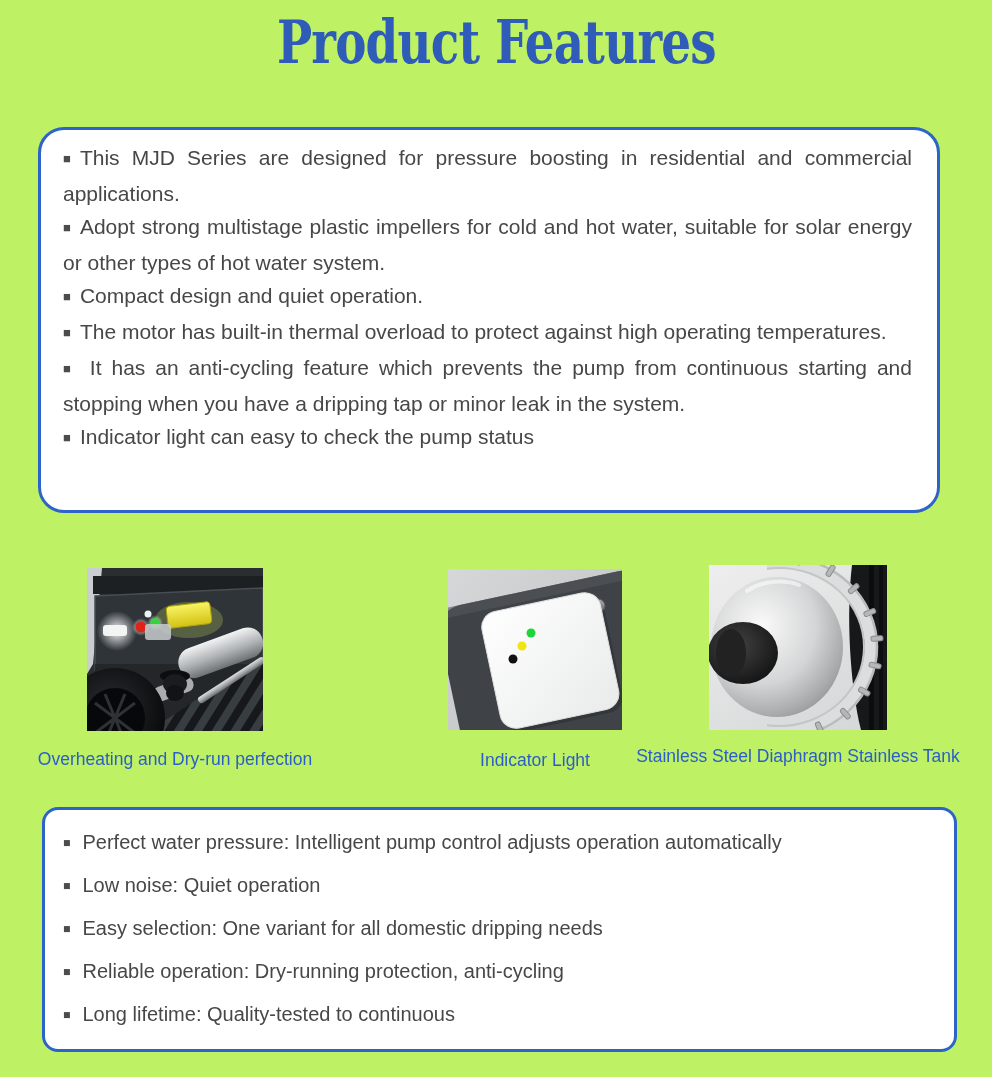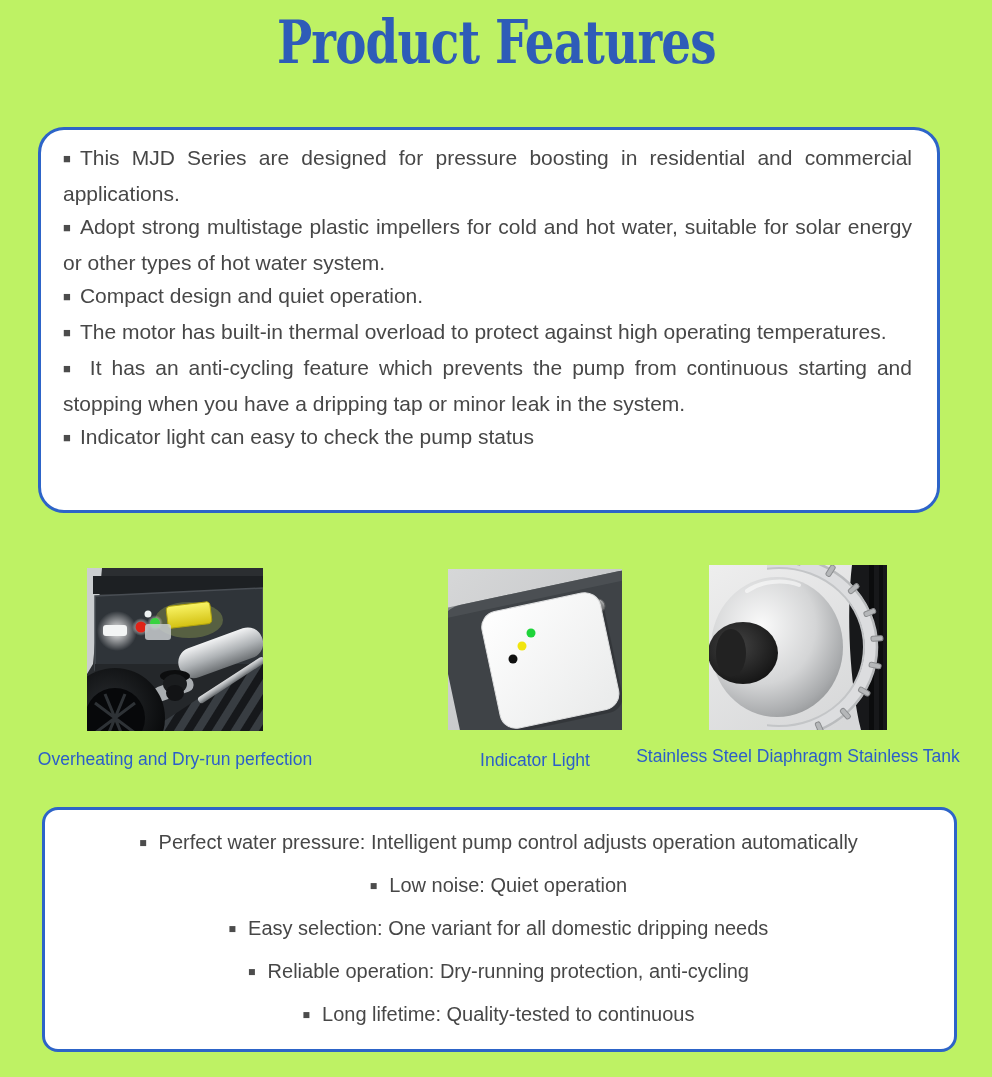--- a/index.html
+++ b/index.html
@@ -8,21 +8,21 @@
   
   .title-wrap{position:absolute;top:8px;left:0;width:992px;text-align:center;}
   .title{display:inline-block;margin:0;font-family:"DejaVu Serif","Liberation Serif",serif;
          font-weight:bold;font-size:60px;line-height:68px;letter-spacing:-1px;
          color:#2e5cb8;transform:scaleX(0.78);transform-origin:center;}
   
   .box{position:absolute;border:3px solid #2d64c8;background:#ffffff;box-sizing:border-box;}
   .box1{left:38px;top:127px;width:902px;height:386px;border-radius:26px;padding:11px 25px 0 22px;}
   .box2{left:42px;top:807px;width:915px;height:245px;border-radius:16px;padding:12px 20px 0 18px;}
   .box1 p{margin:0;font-size:21px;line-height:33px;color:#474747;text-align:justify;}
-  .box2 .row{margin:0;font-size:20px;line-height:40px;color:#474747;text-align:center;}
+  .box2 .row{margin:0;font-size:20px;line-height:40px;color:#474747;text-align:left;}
   .bullet{display:inline-block;font-size:0.62em;color:#4c4c4c;vertical-align:baseline;
           transform:translateY(-2px);margin-right:9px;}
   .box2 .bullet{margin-right:12px;}
   
   figure.prod{position:absolute;margin:0;}
   figure.prod svg{display:block;}
   figcaption{position:absolute;top:181px;left:50%;transform:translateX(-50%);
              white-space:nowrap;font-size:17.5px;color:#2b5ec9;text-align:center;}
 </style>
 </head>

